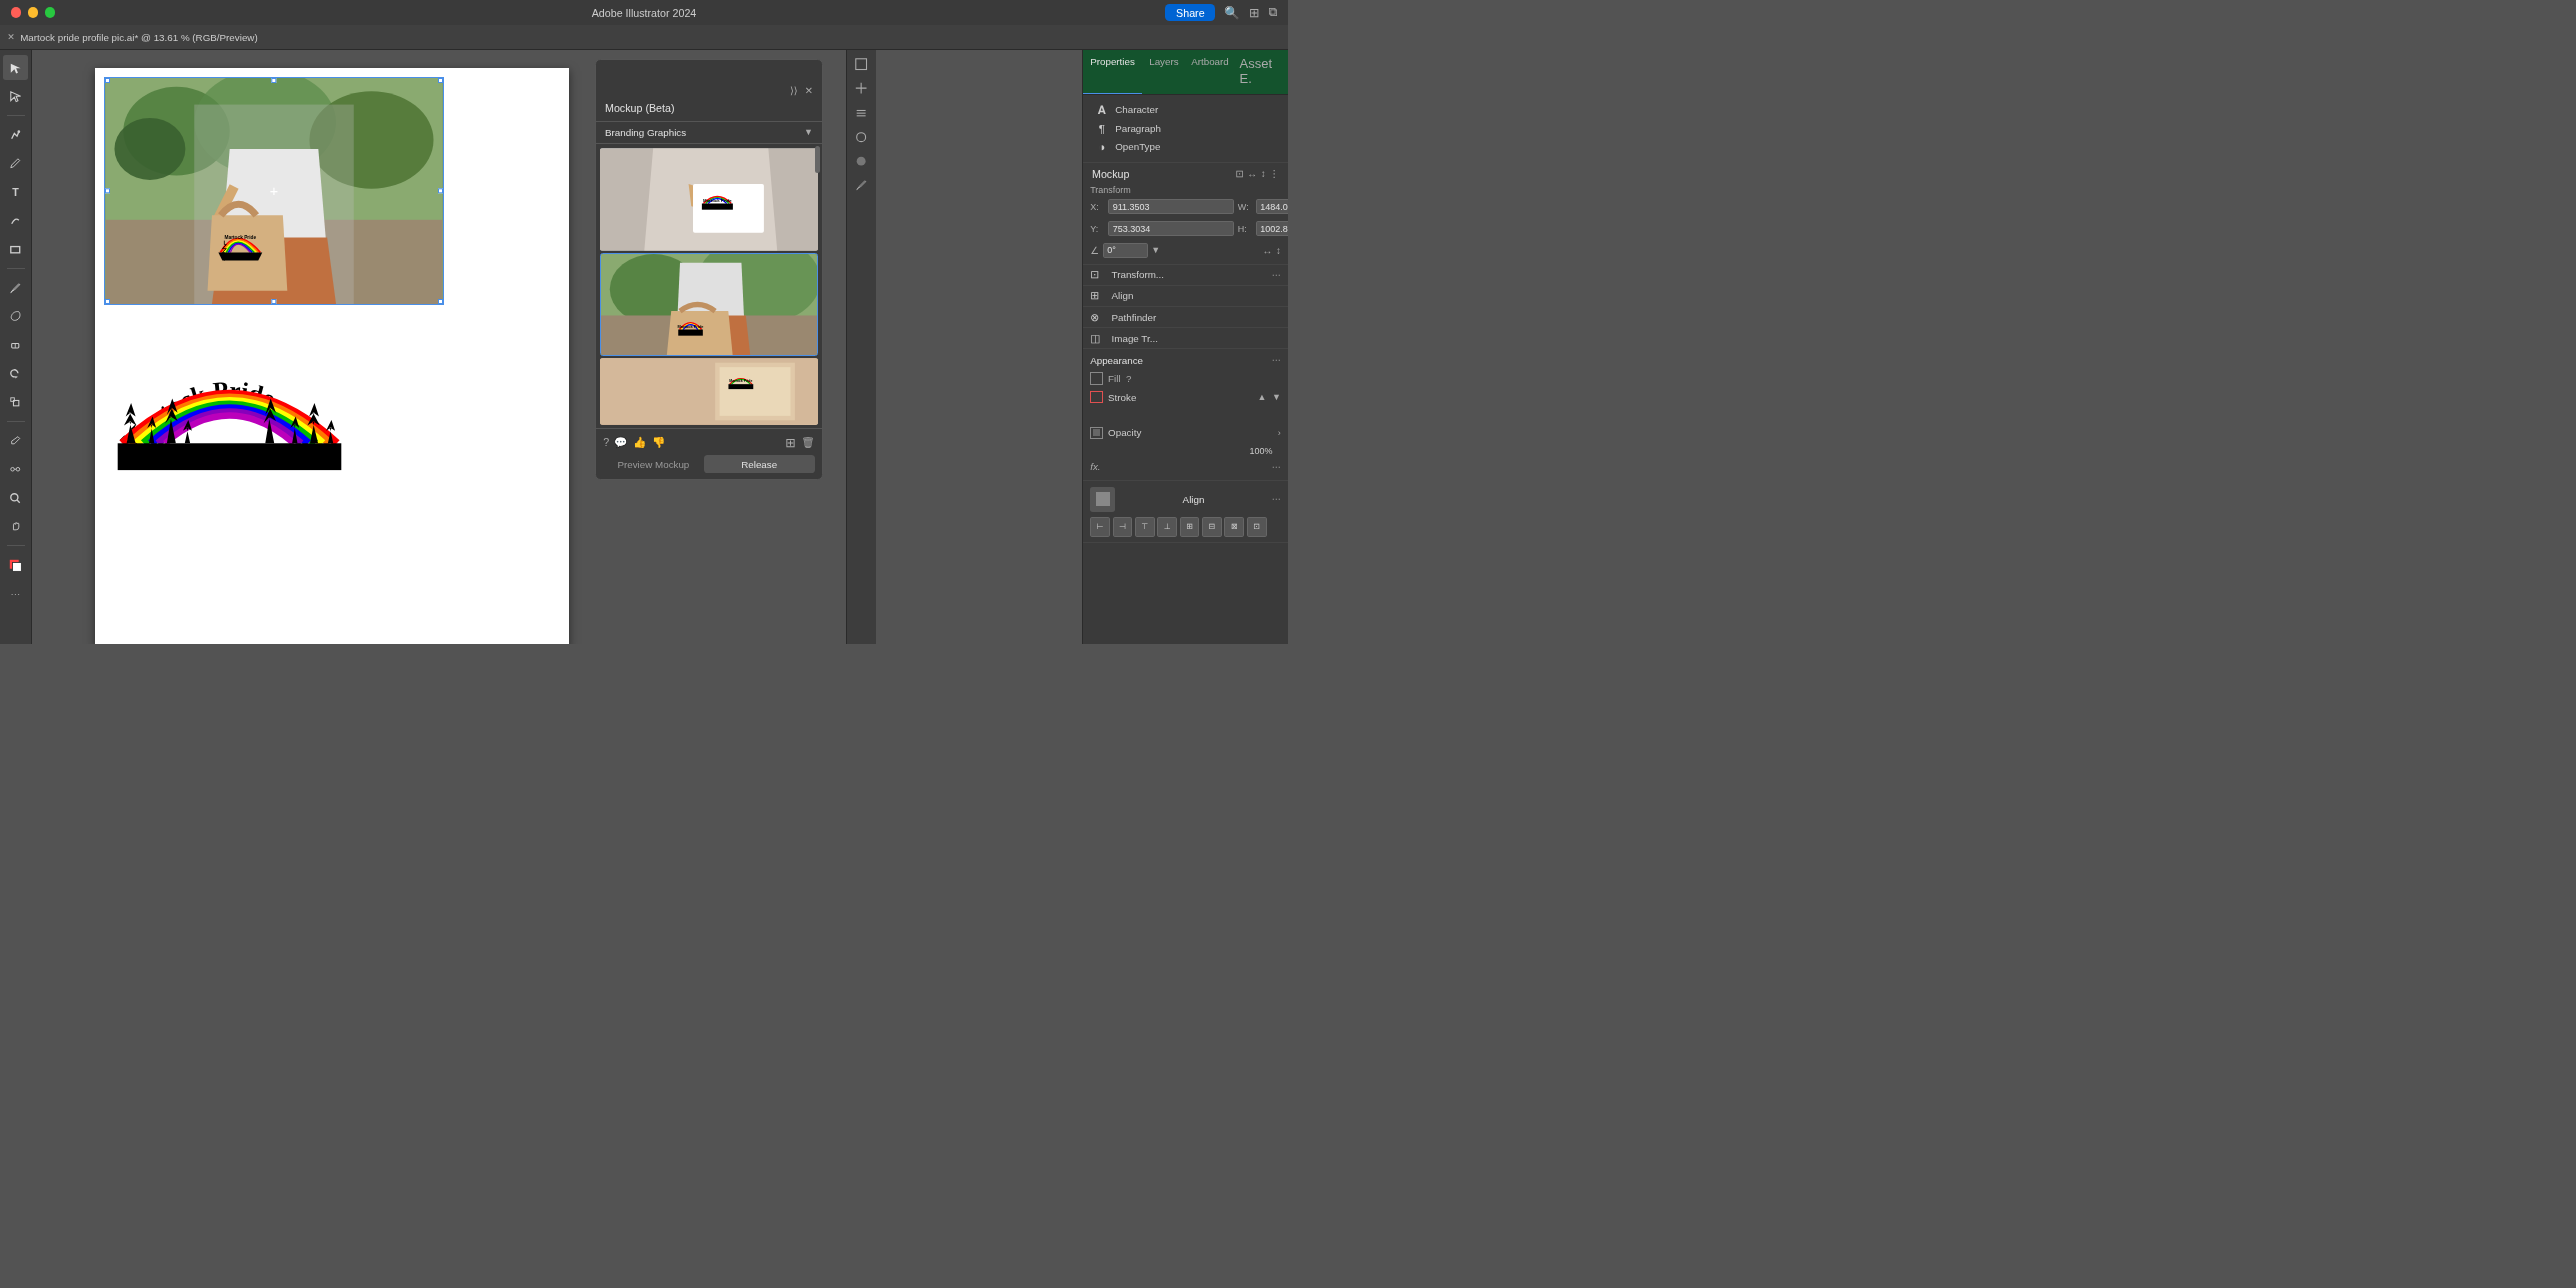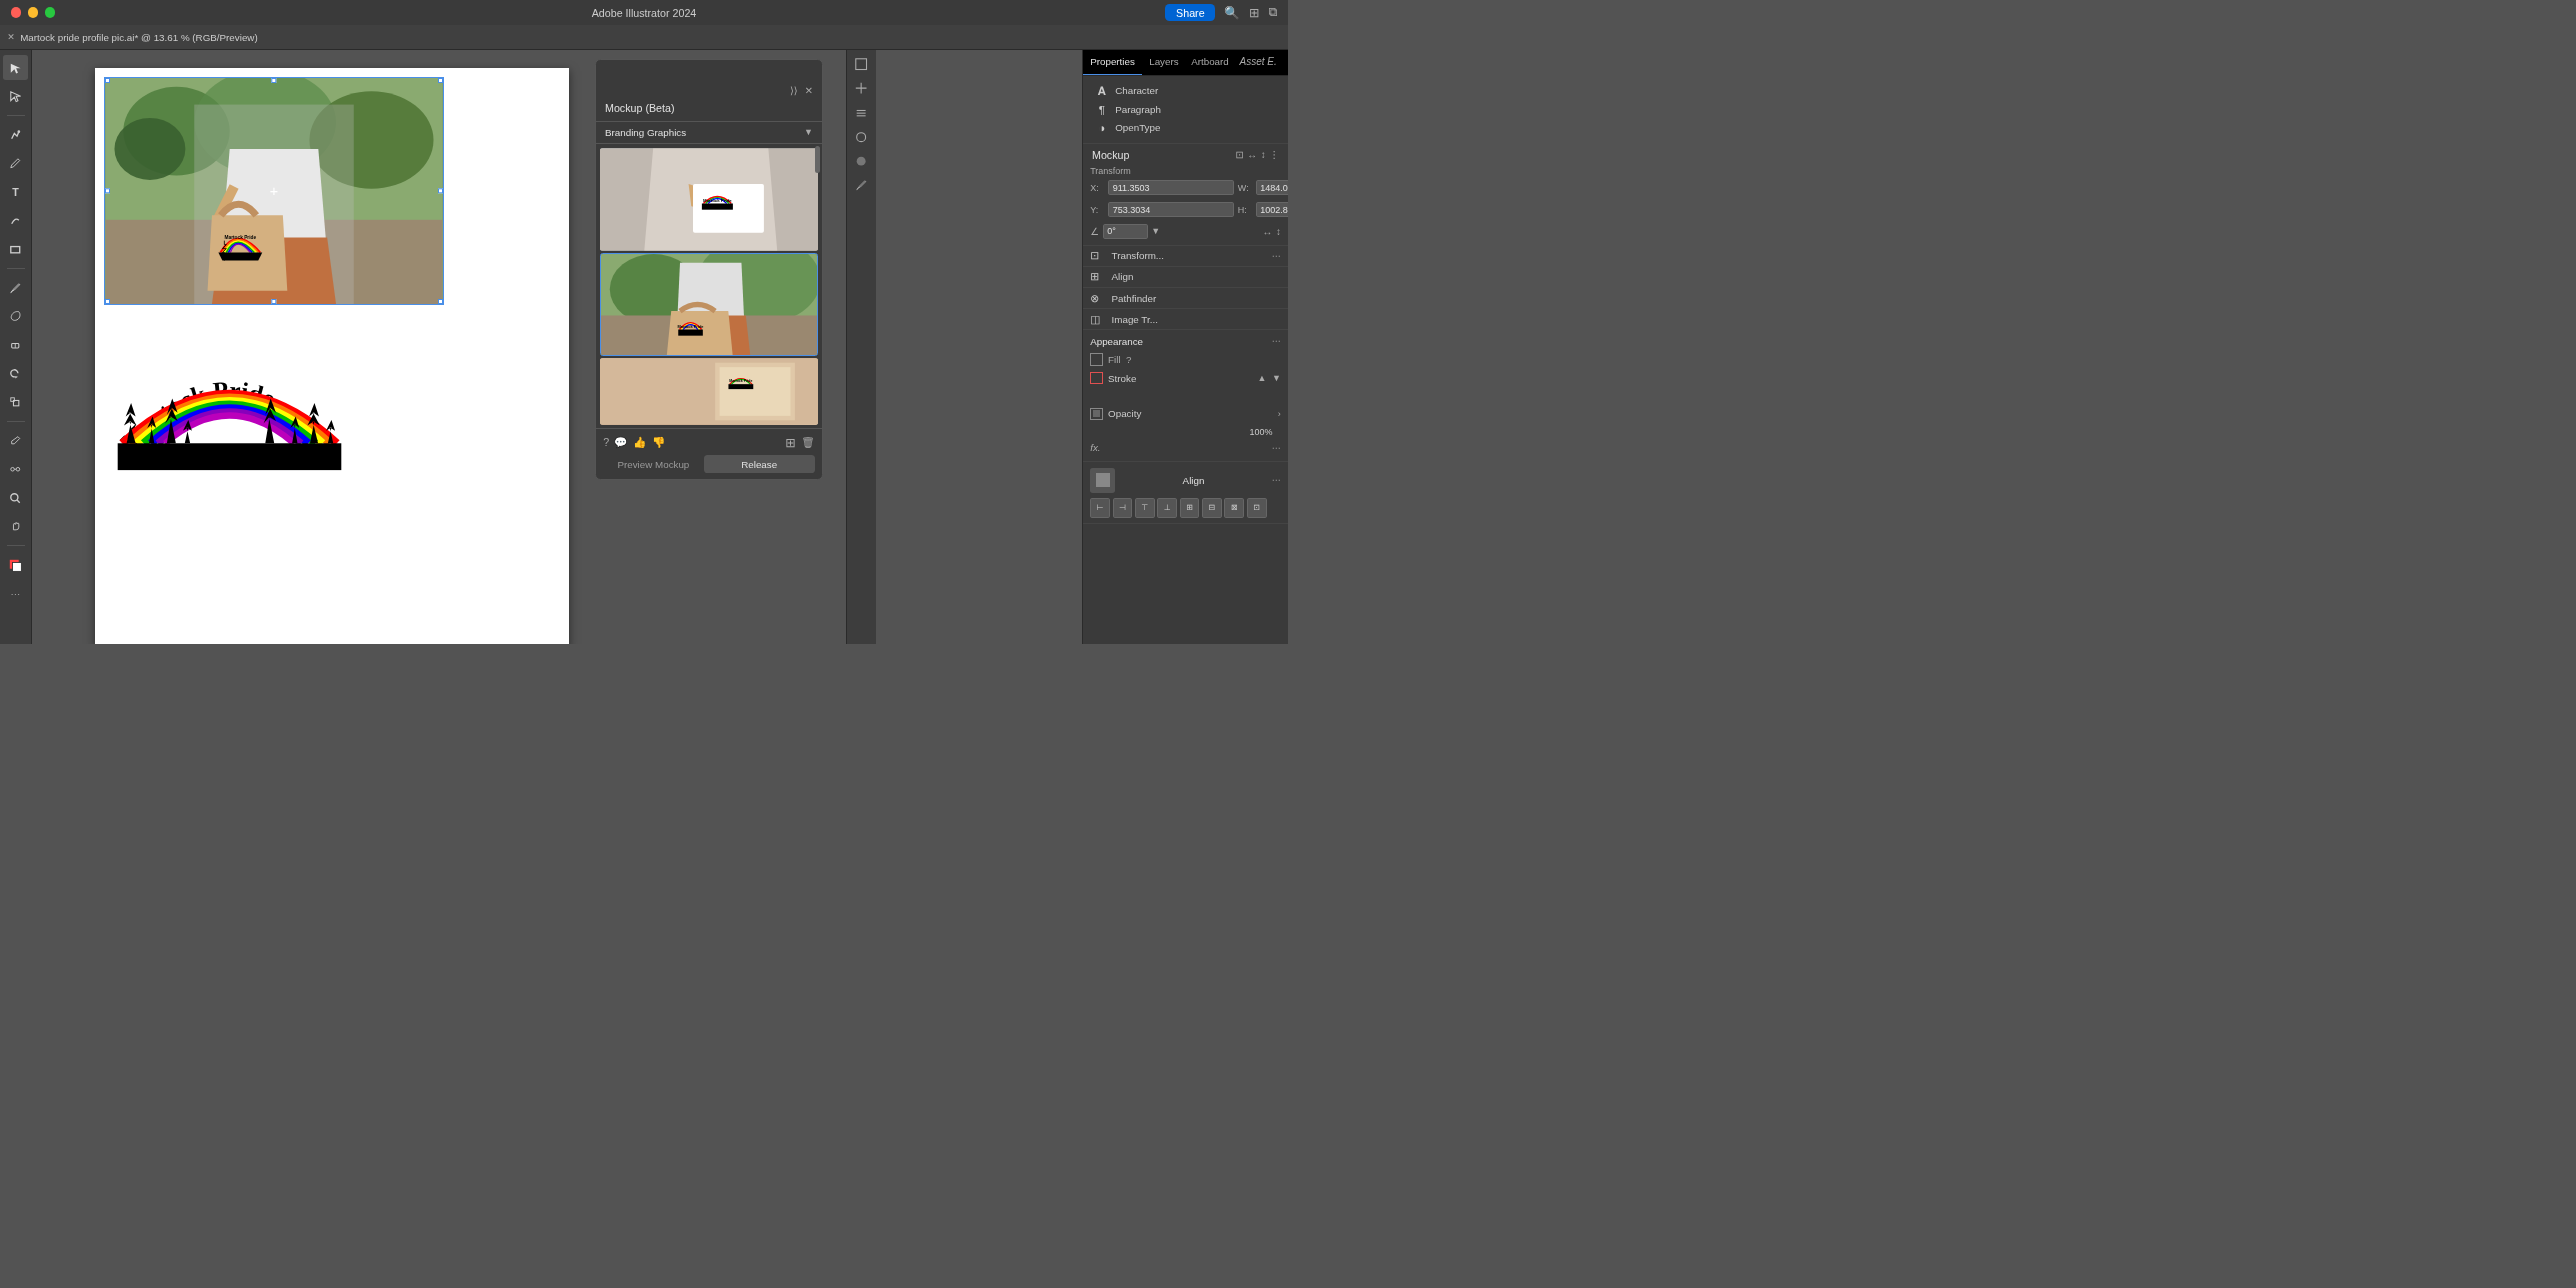--- a/index.html
+++ b/index.html
@@ -155,21 +155,21 @@
       height: 98px;
       background: #555;
       border-radius: 2.7px;
       overflow: hidden;
       position: relative;
       cursor: pointer;
     }
     .panel-tabs {
       display: flex;
       border-bottom: 0.9px solid #2a2a2a;
-      background: #000000;
+      background: #14532d;
     }
     .panel-tab {
       padding: 7.2px 9px;
       font-size: 9.8px;
       color: #aaa;
       cursor: pointer;
       border-bottom: 1.8px solid transparent;
     }
     .panel-tab.active { color: #e0e0e0; border-bottom-color: #4a8fe8; }
 
@@ -591,21 +591,21 @@
       </div>
     </div>
   </div>
 
   <div class="props-panel">
 
     <div class="panel-tabs">
       <div class="panel-tab active" style="font-size:9.8px;padding:6.3px 7.2px;color:#e0e0e0;border-bottom:1.8px solid #4a8fe8;">Properties</div>
       <div class="panel-tab" style="font-size:9.8px;padding:6.3px 7.2px;color:#aaa;border-bottom:1.8px solid transparent;">Layers</div>
       <div class="panel-tab" style="font-size:9.8px;padding:6.3px 5.4px;color:#aaa;">Artboard</div>
-      <div class="panel-tab" style="font-size:10px;padding:6.3px 5.4px;color:#aaa;font-style:italic;">Asset E.</div>
+      <div class="panel-tab" style="font-size:13px;padding:6.3px 5.4px;color:#aaa;">Asset E.</div>
     </div>
 
     <div class="props-section" style="padding:5.4px 7.2px;border-bottom:0.9px solid #444;">
 
       <div style="display:flex;align-items:center;gap:5.4px;padding:2.7px 3.6px;cursor:pointer;border-radius:2.7px;">
         <span style="font-size:11.6px;color:#ccc;width:16px;text-align:center;">𝐀</span>
         <span style="font-size:9.8px;color:#ccc;">Character</span>
       </div>
 
       <div style="display:flex;align-items:center;gap:5.4px;padding:2.7px 3.6px;cursor:pointer;border-radius:2.7px;">

